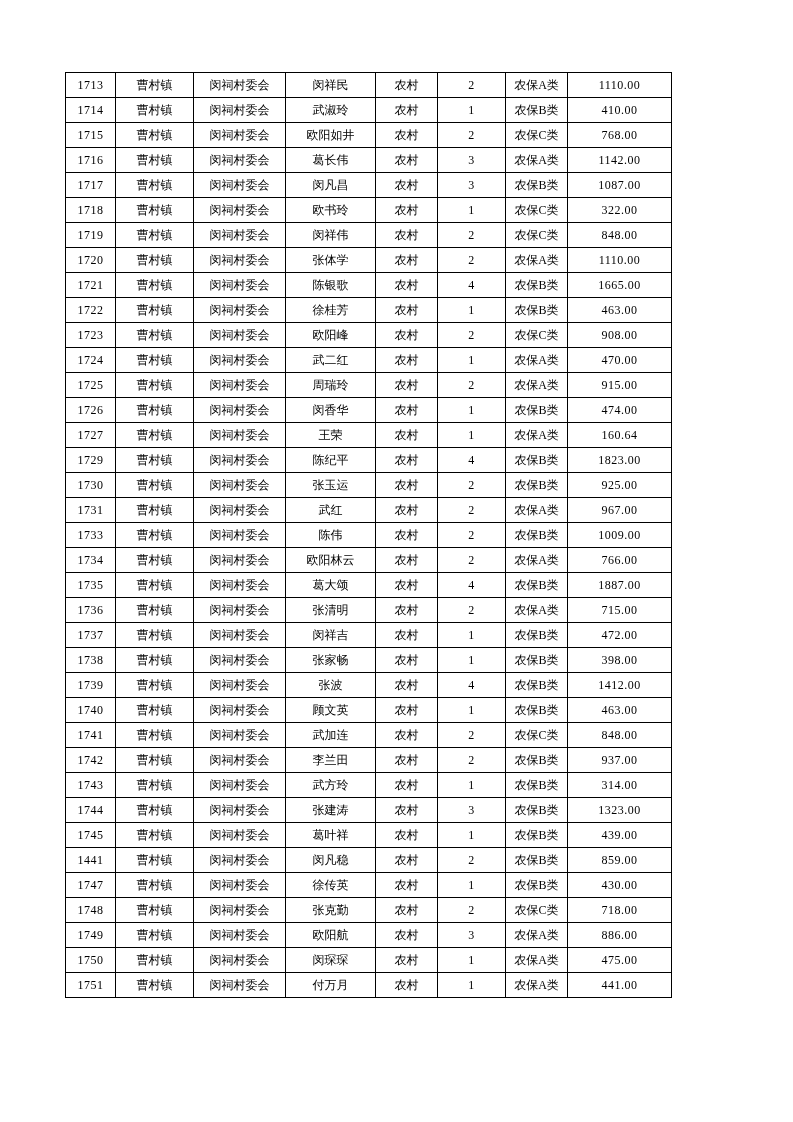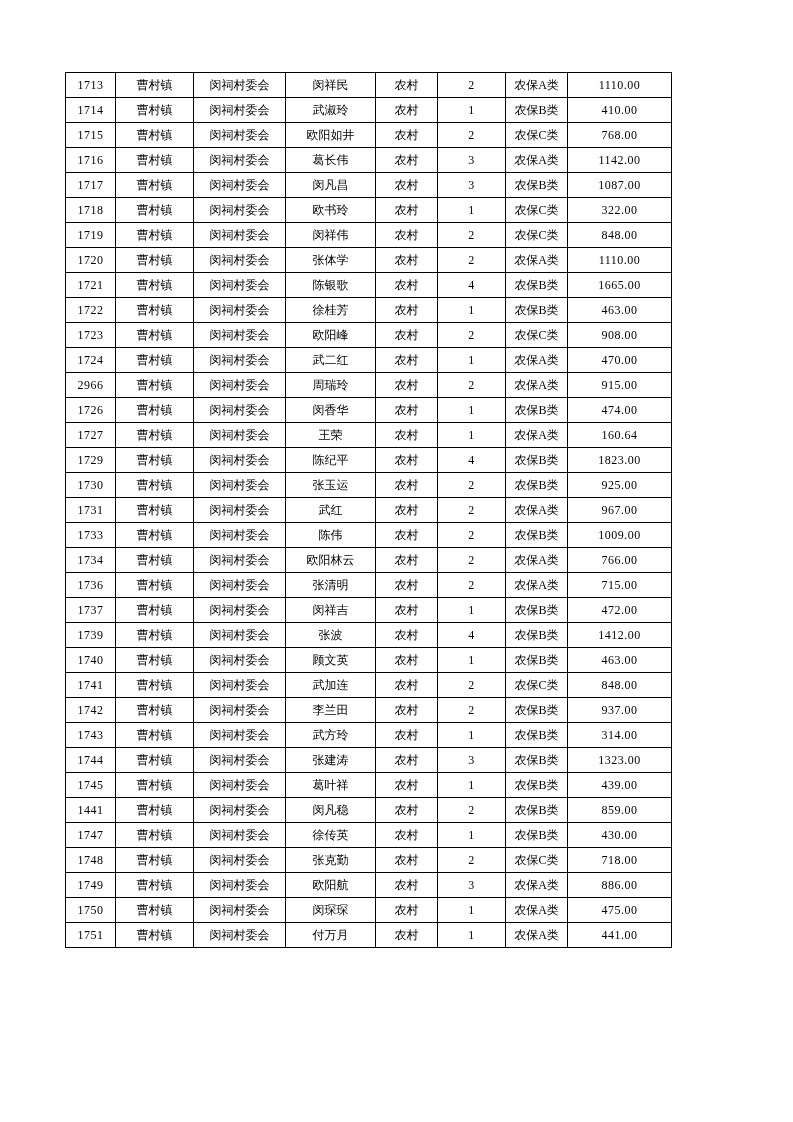--- a/index.html
+++ b/index.html
@@ -177,21 +177,21 @@
           <td class="cell-serial">1724</td>
           <td class="cell-town">曹村镇</td>
           <td class="cell-village">闵祠村委会</td>
           <td class="cell-name">武二红</td>
           <td class="cell-residence">农村</td>
           <td class="cell-count">1</td>
           <td class="cell-category">农保A类</td>
           <td class="cell-amount">470.00</td>
         </tr>
         <tr>
-          <td class="cell-serial">2966</td>
+          <td class="cell-serial">1725</td>
           <td class="cell-town">曹村镇</td>
           <td class="cell-village">闵祠村委会</td>
           <td class="cell-name">周瑞玲</td>
           <td class="cell-residence">农村</td>
           <td class="cell-count">2</td>
           <td class="cell-category">农保A类</td>
           <td class="cell-amount">915.00</td>
         </tr>
         <tr>
           <td class="cell-serial">1726</td>
@@ -257,38 +257,58 @@
           <td class="cell-serial">1734</td>
           <td class="cell-town">曹村镇</td>
           <td class="cell-village">闵祠村委会</td>
           <td class="cell-name">欧阳林云</td>
           <td class="cell-residence">农村</td>
           <td class="cell-count">2</td>
           <td class="cell-category">农保A类</td>
           <td class="cell-amount">766.00</td>
         </tr>
         <tr>
+          <td class="cell-serial">1735</td>
+          <td class="cell-town">曹村镇</td>
+          <td class="cell-village">闵祠村委会</td>
+          <td class="cell-name">葛大颂</td>
+          <td class="cell-residence">农村</td>
+          <td class="cell-count">4</td>
+          <td class="cell-category">农保B类</td>
+          <td class="cell-amount">1887.00</td>
+        </tr>
+        <tr>
           <td class="cell-serial">1736</td>
           <td class="cell-town">曹村镇</td>
           <td class="cell-village">闵祠村委会</td>
           <td class="cell-name">张清明</td>
           <td class="cell-residence">农村</td>
           <td class="cell-count">2</td>
           <td class="cell-category">农保A类</td>
           <td class="cell-amount">715.00</td>
         </tr>
         <tr>
           <td class="cell-serial">1737</td>
           <td class="cell-town">曹村镇</td>
           <td class="cell-village">闵祠村委会</td>
           <td class="cell-name">闵祥吉</td>
           <td class="cell-residence">农村</td>
           <td class="cell-count">1</td>
           <td class="cell-category">农保B类</td>
           <td class="cell-amount">472.00</td>
+        </tr>
+        <tr>
+          <td class="cell-serial">1738</td>
+          <td class="cell-town">曹村镇</td>
+          <td class="cell-village">闵祠村委会</td>
+          <td class="cell-name">张家畅</td>
+          <td class="cell-residence">农村</td>
+          <td class="cell-count">1</td>
+          <td class="cell-category">农保B类</td>
+          <td class="cell-amount">398.00</td>
         </tr>
         <tr>
           <td class="cell-serial">1739</td>
           <td class="cell-town">曹村镇</td>
           <td class="cell-village">闵祠村委会</td>
           <td class="cell-name">张波</td>
           <td class="cell-residence">农村</td>
           <td class="cell-count">4</td>
           <td class="cell-category">农保B类</td>
           <td class="cell-amount">1412.00</td>

